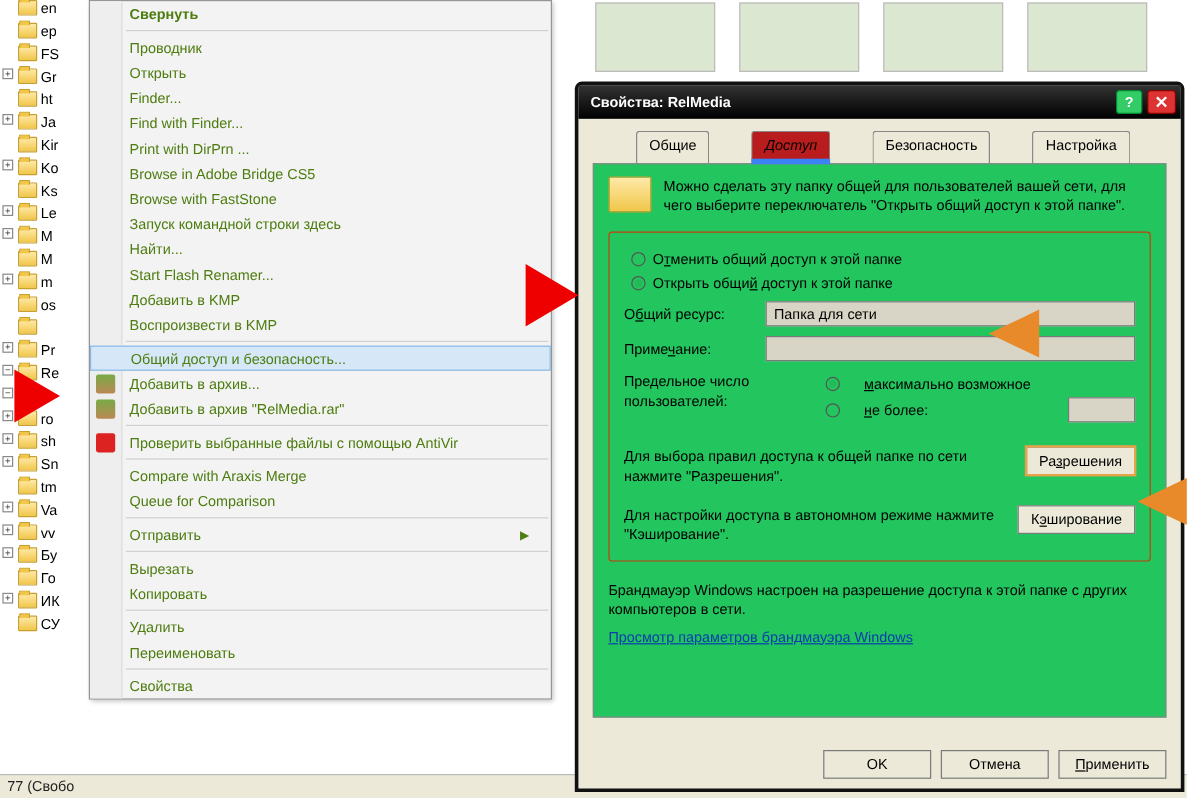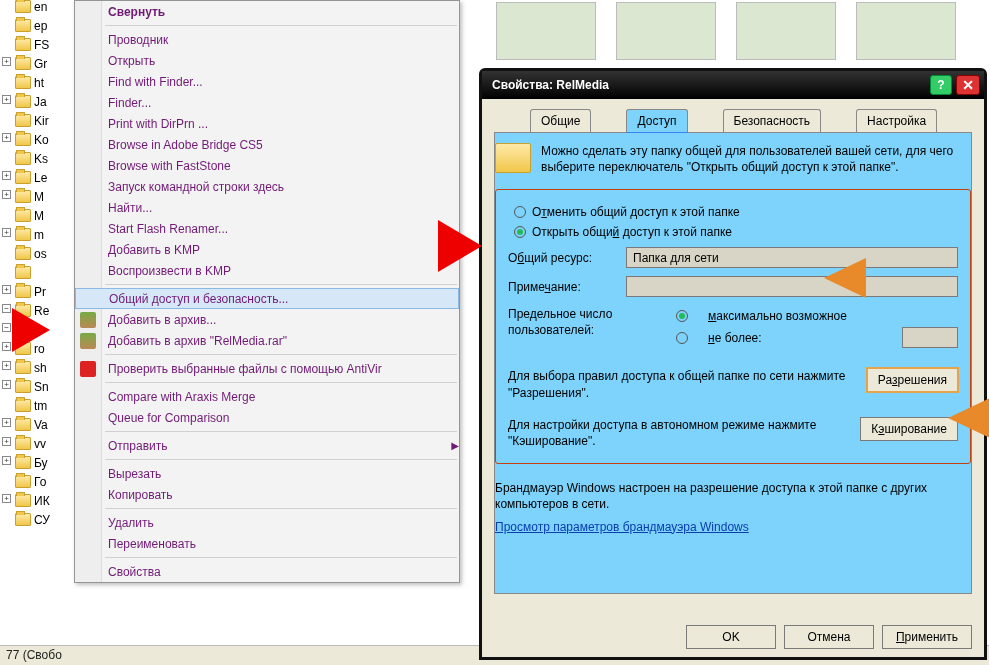--- a/index.html
+++ b/index.html
@@ -11,21 +11,21 @@
 .tree-expand { width: 9px; height: 9px; border: 1px solid #888; display: inline-flex; align-items: center; justify-content: center; font-size: 8px; line-height: 1; margin-right: 4px; color: #333; }
 .tree-expand.blank { border: none; }
 .folder-icon { width: 16px; height: 13px; background: linear-gradient(#ffe9a8, #f0c74a); border: 1px solid #c9a02e; border-radius: 1px; margin-right: 3px; position: relative; }
 .folder-icon::before { content: ""; position: absolute; top: -3px; left: 0; width: 7px; height: 3px; background: #f0c74a; border: 1px solid #c9a02e; border-bottom: none; border-radius: 1px 1px 0 0; }
 .tree-label { font-size: 12px; color: #000; white-space: nowrap; overflow: hidden; }
 .status-bar { position: absolute; bottom: 0; left: 0; height: 20px; padding: 2px 6px; font-size: 12px; color: #222; background: #ece9d8; width: 100%; border-top: 1px solid #bbb; }
 
 
 .context-menu { position: absolute; left: 74px; top: 0; width: 386px; background: #f3f3f3; border: 1px solid #959595; box-shadow: 2px 2px 4px rgba(0,0,0,.25); }
 .cm-iconcol { position: absolute; left: 0; top: 0; bottom: 0; width: 27px; background: #eee; border-right: 1px solid #ddd; }
-.cm-item { position: relative; height: 21px; display: flex; align-items: center; padding-left: 33px; font-size: 13px; color: #701a75; cursor: default; }
+.cm-item { position: relative; height: 21px; display: flex; align-items: center; padding-left: 33px; padding-right: 18px; font-size: 13px; color: #4d7c0f; cursor: default; }
 .cm-item.bold { font-weight: bold; }
 .cm-item.highlighted { background: #d6e8f8; border: 1px solid #8ab9e6; height: 21px; margin: 0; }
 .cm-sep { height: 1px; margin: 3px 2px 3px 30px; background: #d0d0d0; }
 .cm-item .cm-icon { position: absolute; left: 5px; width: 16px; height: 16px; }
 .cm-arrow { margin-left: auto; font-size: 10px; }
 .icon-winrar { background: linear-gradient(#7a4, #b85); border-radius: 2px; }
 .icon-avira { background: #d22; border-radius: 2px; }
 
 
 .red-arrow { position: absolute; width: 0; height: 0; }
@@ -42,22 +42,22 @@
 
 
 .dialog { position: absolute; left: 479px; top: 68px; width: 508px; height: 592px; background: #ece9d8; border: 3px solid #111; border-radius: 6px 6px 0 0; }
 .dlg-title { height: 28px; background: linear-gradient(#333, #000); display: flex; align-items: center; padding: 0 4px 0 10px; color: #fff; font-size: 13px; font-weight: bold; }
 .dlg-title .spacer { flex: 1; }
 .dlg-help { width: 22px; height: 20px; background: #3c6; border: 1px solid #083; border-radius: 3px; margin-right: 4px; color: #fff; display: flex; align-items: center; justify-content: center; font-weight: bold; }
 .dlg-close { width: 24px; height: 20px; background: #d33; border: 1px solid #800; border-radius: 3px; color: #fff; display: flex; align-items: center; justify-content: center; font-weight: bold; font-size: 14px; }
 .dlg-body { padding: 10px 12px 8px 12px; }
 .tabs { display: flex; gap: 0; margin-bottom: 0; }
 .tab { padding: 4px 10px; border: 1px solid #888; border-bottom: none; background: #ece9d8; border-radius: 3px 3px 0 0; margin-right: -1px; position: relative; font-size: 12px; margin-left: 36px; }
-.tab.active { background: #7dd3fc; z-index: 2; border-bottom: 1px solid #3b82f6; margin-bottom: -1px; font-weight: normal; }
-.tab-panel { border: 1px solid #888; background: #7dd3fc; padding: 10px 0; height: 462px; position: relative; }
+.tab.active { background: #b91c1c; z-index: 2; border-bottom: 5px solid #3b82f6; margin-bottom: -1px; font-weight: normal; font-style: italic; }
+.tab-panel { border: 1px solid #888; background: #22c55e; padding: 10px 12px; height: 462px; position: relative; }
 .desc-row { display: flex; gap: 10px; margin-bottom: 14px; }
 .share-icon { width: 36px; height: 30px; background: linear-gradient(#ffe9a8, #f0c74a); border: 1px solid #c9a02e; border-radius: 2px; flex-shrink: 0; }
 .desc-text { font-size: 12px; line-height: 1.35; }
 .groupbox { border: 1px solid #c2410c; border-radius: 3px; padding: 12px 12px 14px 12px; position: relative; }
 .radio-row { display: flex; align-items: center; gap: 6px; margin: 3px 0 6px 6px; font-size: 12px; }
 .radio { width: 12px; height: 12px; border: 1px solid #555; border-radius: 50%; display: inline-flex; align-items: center; justify-content: center; }
 .radio.checked::after { content: ""; width: 6px; height: 6px; background: #2b5; border-radius: 50%; }
 .field-row { display: flex; align-items: center; gap: 10px; margin: 8px 0; }
 .field-label { width: 108px; font-size: 12px; }
 .text-input { flex: 1; height: 21px; border: 1px solid #7a7a7a; background: #ece9d8; padding: 2px 6px; font-size: 12px; }
@@ -238,24 +238,24 @@
       <span>Свернуть</span>
     </div>
   <div class="cm-sep"></div>
   <div class="cm-item">
       <span>Проводник</span>
     </div>
   <div class="cm-item">
       <span>Открыть</span>
     </div>
   <div class="cm-item">
+      <span>Finder...</span>
+    </div>
+  <div class="cm-item">
       <span>Find with Finder...</span>
-    </div>
-  <div class="cm-item">
-      <span>Finder...</span>
     </div>
   <div class="cm-item">
       <span>Print with DirPrn ...</span>
     </div>
   <div class="cm-item">
       <span>Browse in Adobe Bridge CS5</span>
     </div>
   <div class="cm-item">
       <span>Browse with FastStone</span>
     </div>

